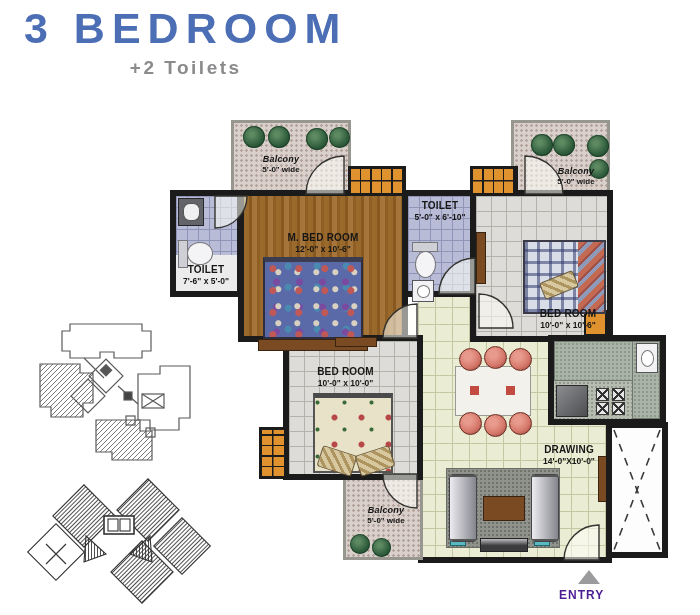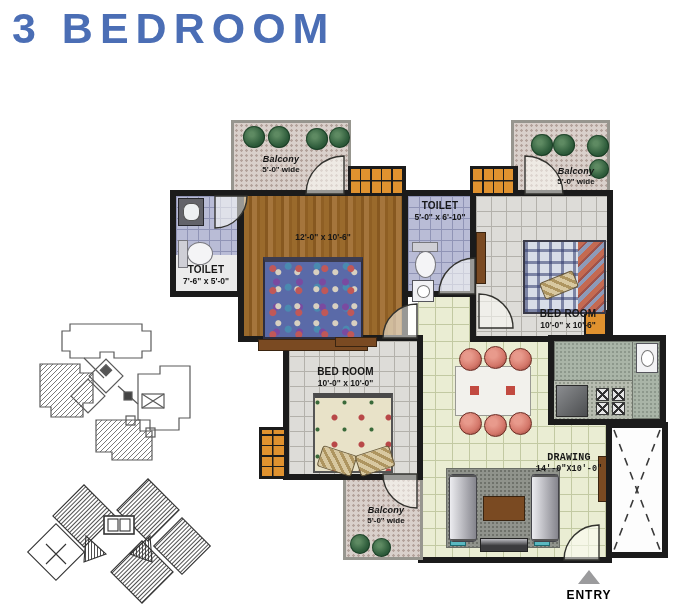--- a/index.html
+++ b/index.html
@@ -1,20 +1,20 @@
 <!DOCTYPE html>
 <html><head>
 <meta charset="utf-8">
 <style>
   html,body{margin:0;padding:0;background:#fff;}
   .page{position:relative;width:700px;height:615px;background:#ffffff;overflow:hidden;
         font-family:"Liberation Sans",sans-serif;color:#1a1a1a;}
 
   
-  .hdr{position:absolute;left:12px;top:6px;z-index:50;text-align:center;}
+  .hdr{position:absolute;left:24px;top:6px;z-index:50;text-align:center;}
   .title{font-size:43px;font-weight:800;letter-spacing:7px;color:#4b6eb5;line-height:1.05;}
   .subtitle{font-size:19px;font-weight:800;letter-spacing:2.5px;color:#8b8b8d;margin-top:6px;}
   .superarea{font-size:15px;color:#1a1a1a;margin-top:6px;}
 
   
   .plan{position:absolute;left:163px;top:112px;width:540px;height:500px;}
 
   .room{position:absolute;box-sizing:border-box;border:6px solid #1b1b1b;}
   .balcony{position:absolute;box-sizing:border-box;border:3px solid #97968f;
            background-color:#d9d0cb;
@@ -108,32 +108,33 @@
   .tree{position:absolute;border-radius:50%;z-index:21;
      background:radial-gradient(circle at 40% 38%,#5e8a62 12%,#2f5d3c 58%,#1c4027 100%);
      box-shadow:inset 0 0 0 1px rgba(15,45,25,.55);}
 
   .entrypanel{position:absolute;box-sizing:border-box;border:6px solid #1b1b1b;background:#fdfdfd;z-index:23;}
 
   .entry-arrow{position:absolute;width:0;height:0;z-index:40;
      border-left:11px solid transparent;border-right:11px solid transparent;
      border-bottom:14px solid #9b9b9d;}
   .entry-text{position:absolute;z-index:40;font-weight:bold;font-size:12px;letter-spacing:1px;
-     text-align:center;color:#000000;}
+     color:#4c1d95;}
 
   .doors{position:absolute;left:0;top:0;z-index:30;pointer-events:none;}
   .keyplan{position:absolute;z-index:10;}
 </style>
 </head>
 <body>
 
 <div class="page">
 
   <div class="hdr">
     <div class="title">3 BEDROOM</div>
+    <div class="subtitle">+2 Toilets</div>
   </div>
 
   <svg class="keyplan" style="left:26px;top:316px;" width="170" height="155" viewBox="0 0 170 155">
     <defs>
       <pattern id="hA" patternUnits="userSpaceOnUse" width="5" height="5">
         <path d="M0,5 L5,0" stroke="#6a6a6a" stroke-width="0.9"></path>
       </pattern>
     </defs>
     <g fill="none" stroke="#5a5a5a" stroke-width="1.2">
       <path d="M44,8 h72 v7 h9 v20 h-9 v7 h-28 v-6 h-14 v6 h-30 v-7 h-8 v-20 h8 z"></path>
@@ -293,20 +294,21 @@
         <path d="M254,362 L220,362 A34,34 0 0 0 254,396 Z"></path>
         <path d="M436,448 L401,448 A35,35 0 0 1 436,413 Z"></path>
       </g>
     </svg>
 
     <div class="rlabel blabel" style="left:68px;top:42px;width:100px;">
       <span class="rname">Balcony</span>
       <span class="rdim">5'-0" wide</span>
     </div>
     <div class="rlabel" style="left:85px;top:120px;width:150px;">
+      <span class="rname">M. BED ROOM</span>
       <span class="rdim">12'-0" x 10'-6"</span>
     </div>
     <div class="rlabel" style="left:8px;top:152px;width:70px;">
       <span class="rname">TOILET</span>
       <span class="rdim">7'-6" x 5'-0"</span>
     </div>
     <div class="rlabel" style="left:241px;top:88px;width:72px;">
       <span class="rname">TOILET</span>
       <span class="rdim">5'-0" x 6'-10"</span>
     </div>
@@ -315,21 +317,21 @@
       <span class="rdim">5'-0" wide</span>
     </div>
     <div class="rlabel" style="left:345px;top:196px;width:120px;">
       <span class="rname">BED ROOM</span>
       <span class="rdim">10'-0" x 10'-6"</span>
     </div>
     <div class="rlabel" style="left:120px;top:254px;width:125px;">
       <span class="rname">BED ROOM</span>
       <span class="rdim">10'-0" x 10'-0"</span>
     </div>
-    <div class="rlabel" style="left:350px;top:340px;width:112px;font-family:Liberation Mono, monospace;">
+    <div class="rlabel" style="left:350px;top:332px;width:112px;">
       <span class="rname">DRAWING</span>
       <span class="rdim">14'-0"X10'-0"</span>
     </div>
     <div class="rlabel blabel" style="left:183px;top:393px;width:80px;">
       <span class="rname">Balcony</span>
       <span class="rdim">5'-0" wide</span>
     </div>
 
     <div class="entry-arrow" style="left:415px;top:458px;"></div>
     <div class="entry-text" style="left:396px;top:476px;width:60px;">ENTRY</div>

